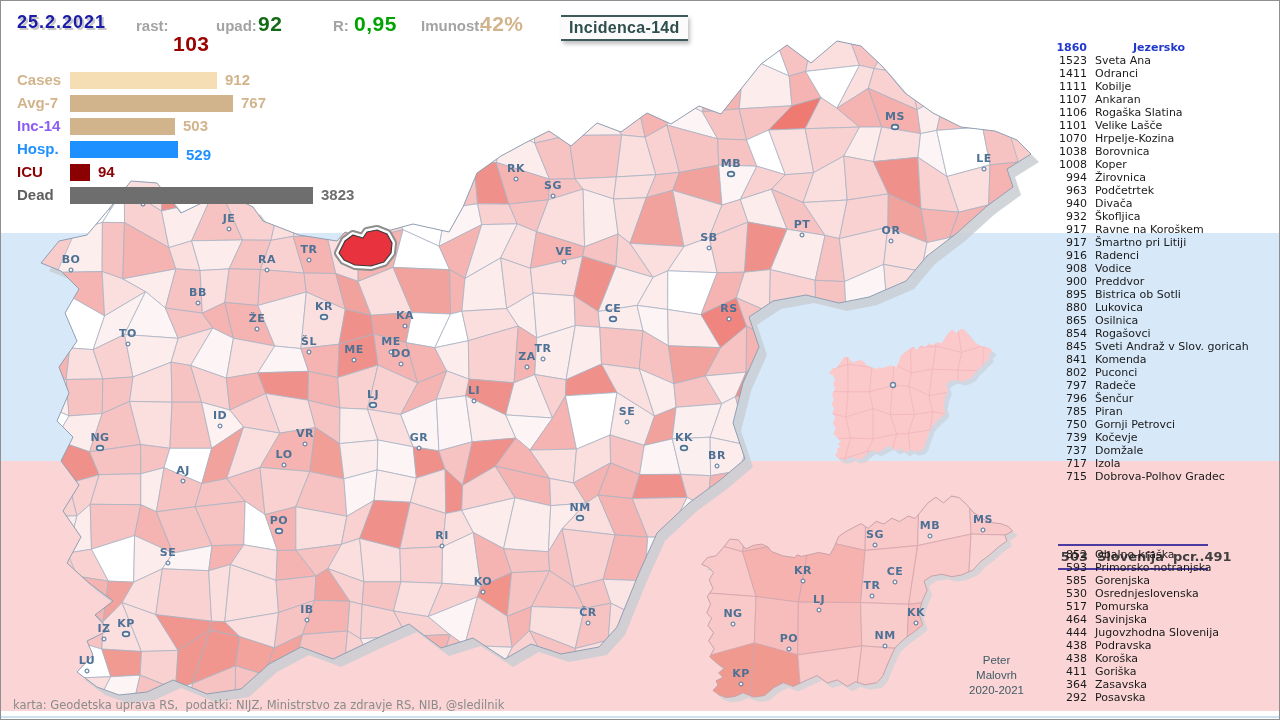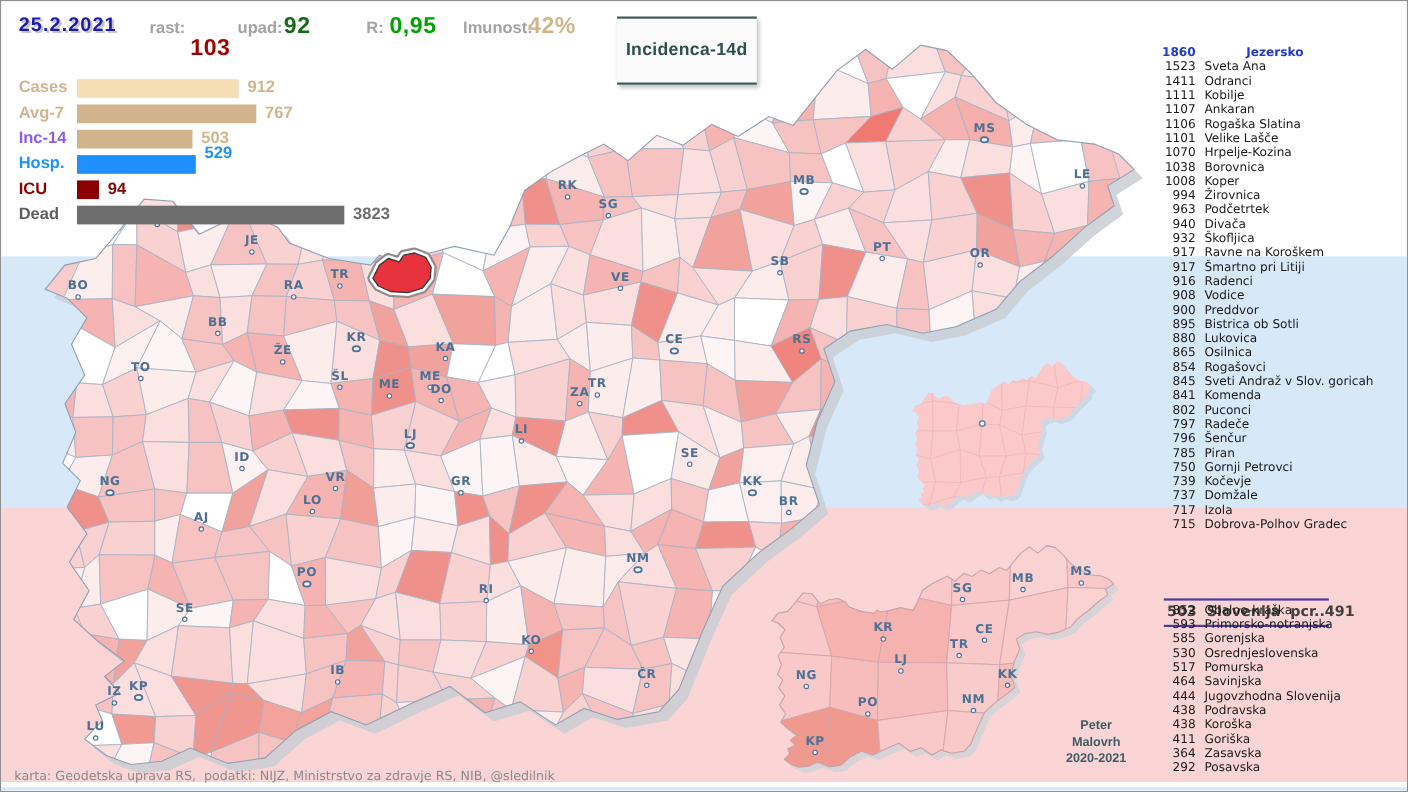--- a/index.html
+++ b/index.html
@@ -14,21 +14,21 @@
   
   .hdr{position:absolute;font-family:"Liberation Sans",sans-serif;white-space:nowrap;}
   .h-label{font-size:15px;font-weight:bold;color:#a3a3a3;}
   .h-num{font-size:21px;font-weight:bold;letter-spacing:.5px;}
   #date{left:16px;top:11px;font-size:18px;font-weight:bold;color:#1c1caa;text-shadow:2px 2px 0 #c6c6c6;letter-spacing:1px;}
   #rast-l{left:135px;top:16px;} #rast-v{left:172px;top:11px;color:#9c0000;margin-top:20px;}
   #upad-l{left:215px;top:16px;} #upad-v{left:257px;top:11px;color:#156b15;}
   #r-l{left:332px;top:16px;}    #r-v{left:353px;top:11px;color:#00a300;}
   #imu-l{left:420px;top:16px;}  #imu-v{left:479px;top:11px;color:#d2b48c;}
   #inc-btn{left:560px;top:14px;border-top:2px solid #3f5b59;border-bottom:2px solid #3f5b59;
-           color:#2f4f4d;font-weight:bold;font-size:16px;padding:20px 8px;background:#fbfbfb;
+           color:#2f4f4d;font-weight:bold;font-size:16px;padding:2px 8px;background:#fbfbfb;
            box-shadow:2px 3px 4px rgba(0,0,0,.25);letter-spacing:.3px;}
 
   
   .bar-label{position:absolute;left:16px;width:52px;font-family:"Liberation Sans",sans-serif;
              font-size:15px;font-weight:bold;line-height:18px;white-space:nowrap;}
   .bar-rect{position:absolute;left:69px;height:17px;}
   .bar-value{position:absolute;font-family:"Liberation Sans",sans-serif;font-size:15px;font-weight:bold;line-height:18px;}
 
   
   .list{position:absolute;left:1048px;font-size:11px;color:#1a1a1a;line-height:13px;}
@@ -39,21 +39,21 @@
   #ranking{top:40px;}
   #regions{top:547px;}
   #summary{position:absolute;left:1057px;top:500px;width:150px;border-top:2px solid #4b3aa0;
            border-bottom:2px solid #4b3aa0;color:#404040;font-weight:bold;font-size:13px;
            padding:3px 0 4px 0;white-space:nowrap;margin-top:43px;}
   #summary .num{display:inline-block;width:30px;text-align:right;}
   #summary .name{margin-left:9px;}
   #summary .pcr{margin-left:9px;}
 
   #credit{position:absolute;left:948px;top:652px;width:95px;text-align:center;color:#3f5b66;
-          font-weight:bold;font-size:11.5px;line-height:15px;font-family:"Liberation Sans",sans-serif;}
+          font-weight:normal;font-size:11.5px;line-height:15px;font-family:"Liberation Sans",sans-serif;}
   #attrib{position:absolute;left:12px;top:697px;font-size:11.5px;color:#8b8b8b;white-space:pre;}
 </style>
 </head>
 <body>
 
 <div id="root">
   <div class="band" id="band-blue"></div>
   <div class="band" id="band-pink"></div>
   <div class="band" id="band-line"></div>
 
@@ -768,21 +768,21 @@
       <div class="bar-rect" style="top: 71px; width: 147px; background: rgb(245, 222, 179);"></div>
       <div class="bar-value" style="top: 70px; left: 224px; color: rgb(210, 180, 140);">912</div>
       <div class="bar-label" style="top: 93px; color: rgb(210, 180, 140);">Avg-7</div>
       <div class="bar-rect" style="top: 94px; width: 163px; background: rgb(210, 180, 140);"></div>
       <div class="bar-value" style="top: 93px; left: 240px; color: rgb(210, 180, 140);">767</div>
       <div class="bar-label" style="top: 116px; color: #8b5cf6;">Inc-14</div>
       <div class="bar-rect" style="top: 117px; width: 105px; background: rgb(210, 180, 140);"></div>
       <div class="bar-value" style="top: 116px; left: 182px; color: rgb(210, 180, 140);">503</div>
       <div class="bar-label" style="top: 139px; color: rgb(30, 144, 255);">Hosp.</div>
       <div class="bar-rect" style="top: 140px; width: 108px; background: rgb(30, 144, 255);"></div>
-      <div class="bar-value" style="top: 130px; left: 185px; color: rgb(30, 144, 255); text-align: center;">529</div>
+      <div class="bar-value" style="top: 145px; left: 185px; color: rgb(30, 144, 255); text-align: center;">529</div>
       <div class="bar-label" style="top: 162px; color: rgb(139, 0, 0);">ICU</div>
       <div class="bar-rect" style="top: 163px; width: 20px; background: rgb(139, 0, 0);"></div>
       <div class="bar-value" style="top: 162px; left: 97px; color: rgb(139, 0, 0);">94</div>
       <div class="bar-label" style="top: 185px; color: rgb(95, 95, 95);">Dead</div>
       <div class="bar-rect" style="top: 186px; width: 243px; background: rgb(110, 110, 110);"></div>
       <div class="bar-value" style="top: 185px; left: 320px; color: rgb(110, 110, 110);">3823</div>
     </div>
 
   <div class="list" id="ranking">
       <div class="row hl">

